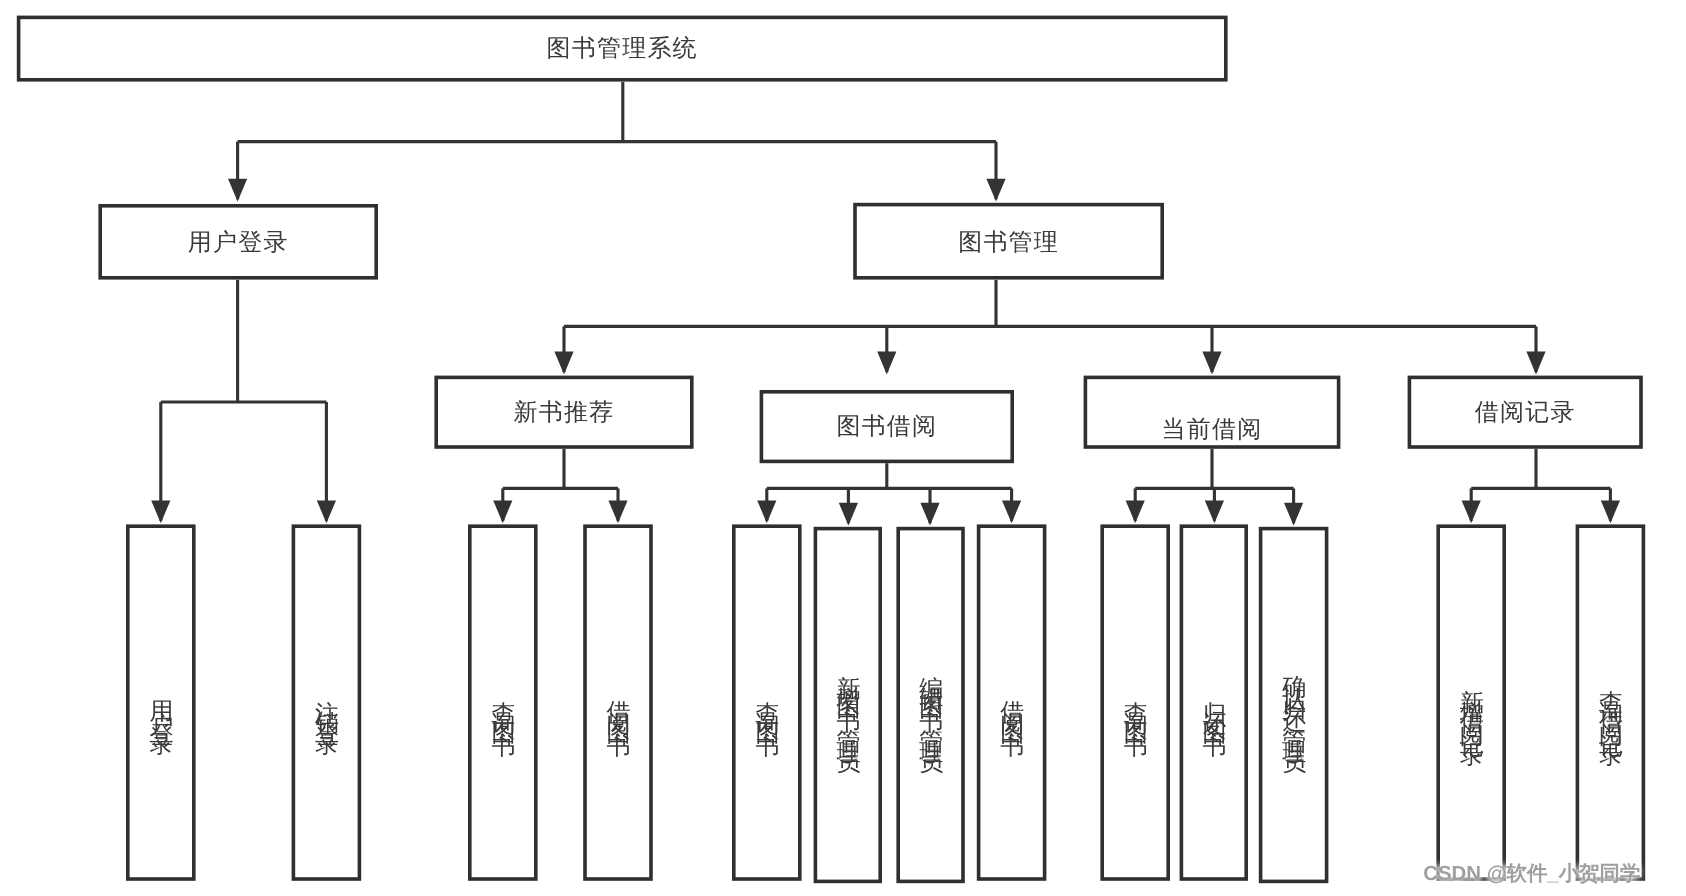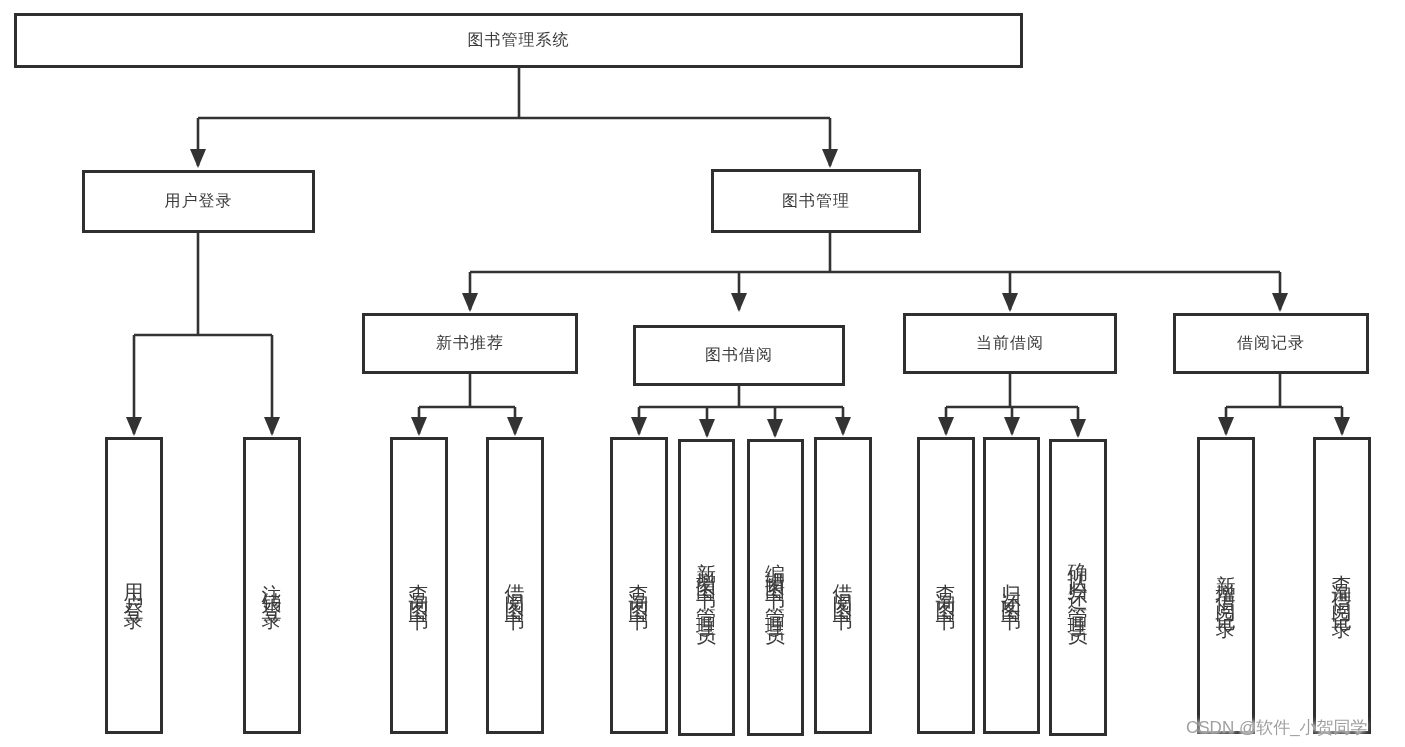--- a/index.html
+++ b/index.html
@@ -40,21 +40,21 @@
   .node {
     position: absolute;
     background: var(--bg);
     border: 3px solid var(--border);
     display: flex;
     align-items: center;
     justify-content: center;
     color: var(--text);
   }
   .hbox {
-    font-size: 16px;
+    font-size: 20px;
     letter-spacing: 1px;
     white-space: nowrap;
   }
   .vbox .vtext {
     writing-mode: vertical-rl;
     text-orientation: mixed;
     font-size: 20px;
     letter-spacing: 9px;
     line-height: 1;
     white-space: nowrap;
@@ -62,20 +62,21 @@
 
   .watermark {
     position: absolute;
     left: 1186px;
     top: 716px;
     font-size: 17px;
     color: var(--watermark);
     white-space: nowrap;
     z-index: 5;
     text-shadow: 0 0 3px #fff, 0 0 5px #fff, 0 0 7px #fff;
+    font-weight: bold;
   }
 </style>
 </head>
 <body>
 
 <div class="canvas">
 
   <svg class="connectors" viewBox="0 0 1405 747" xmlns="http://www.w3.org/2000/svg">
 
     <line class="cline" x1="519" y1="68" x2="519" y2="118"></line>
@@ -138,31 +139,31 @@
     <polygon class="carrow" points="1342,436 1334,417 1350,417"></polygon>
   </svg>
 
   <div class="node hbox" style="left:14px; top:13px; width:1009px; height:55px;">
     <span>图书管理系统</span>
   </div>
 
   <div class="node hbox" style="left:82px; top:170px; width:233px; height:63px;">
     <span>用户登录</span>
   </div>
-  <div class="node hbox" style="left:711px; top:169px; width:210px; height:64px;">
+  <div class="node hbox" style="left:711px; top:169px; width:259px; height:64px;">
     <span>图书管理</span>
   </div>
 
   <div class="node hbox" style="left:362px; top:313px; width:216px; height:61px;">
     <span>新书推荐</span>
   </div>
   <div class="node hbox" style="left:633px; top:313px; width:212px; height:61px;margin-top:12px;">
     <span>图书借阅</span>
   </div>
-  <div class="node hbox" style="left:903px; top:313px; width:214px; height:61px;">
+  <div class="node hbox" style="left:903px; top:313px; width:214px; height:61px;align-items:flex-end;">
     <span>当前借阅</span>
   </div>
   <div class="node hbox" style="left:1173px; top:313px; width:196px; height:61px;">
     <span>借阅记录</span>
   </div>
 
   <div class="node vbox" style="left:105px; top:437px; width:58px; height:297px;">
     <span class="vtext">用户登录</span>
   </div>
   <div class="node vbox" style="left:243px; top:437px; width:58px; height:297px;">

